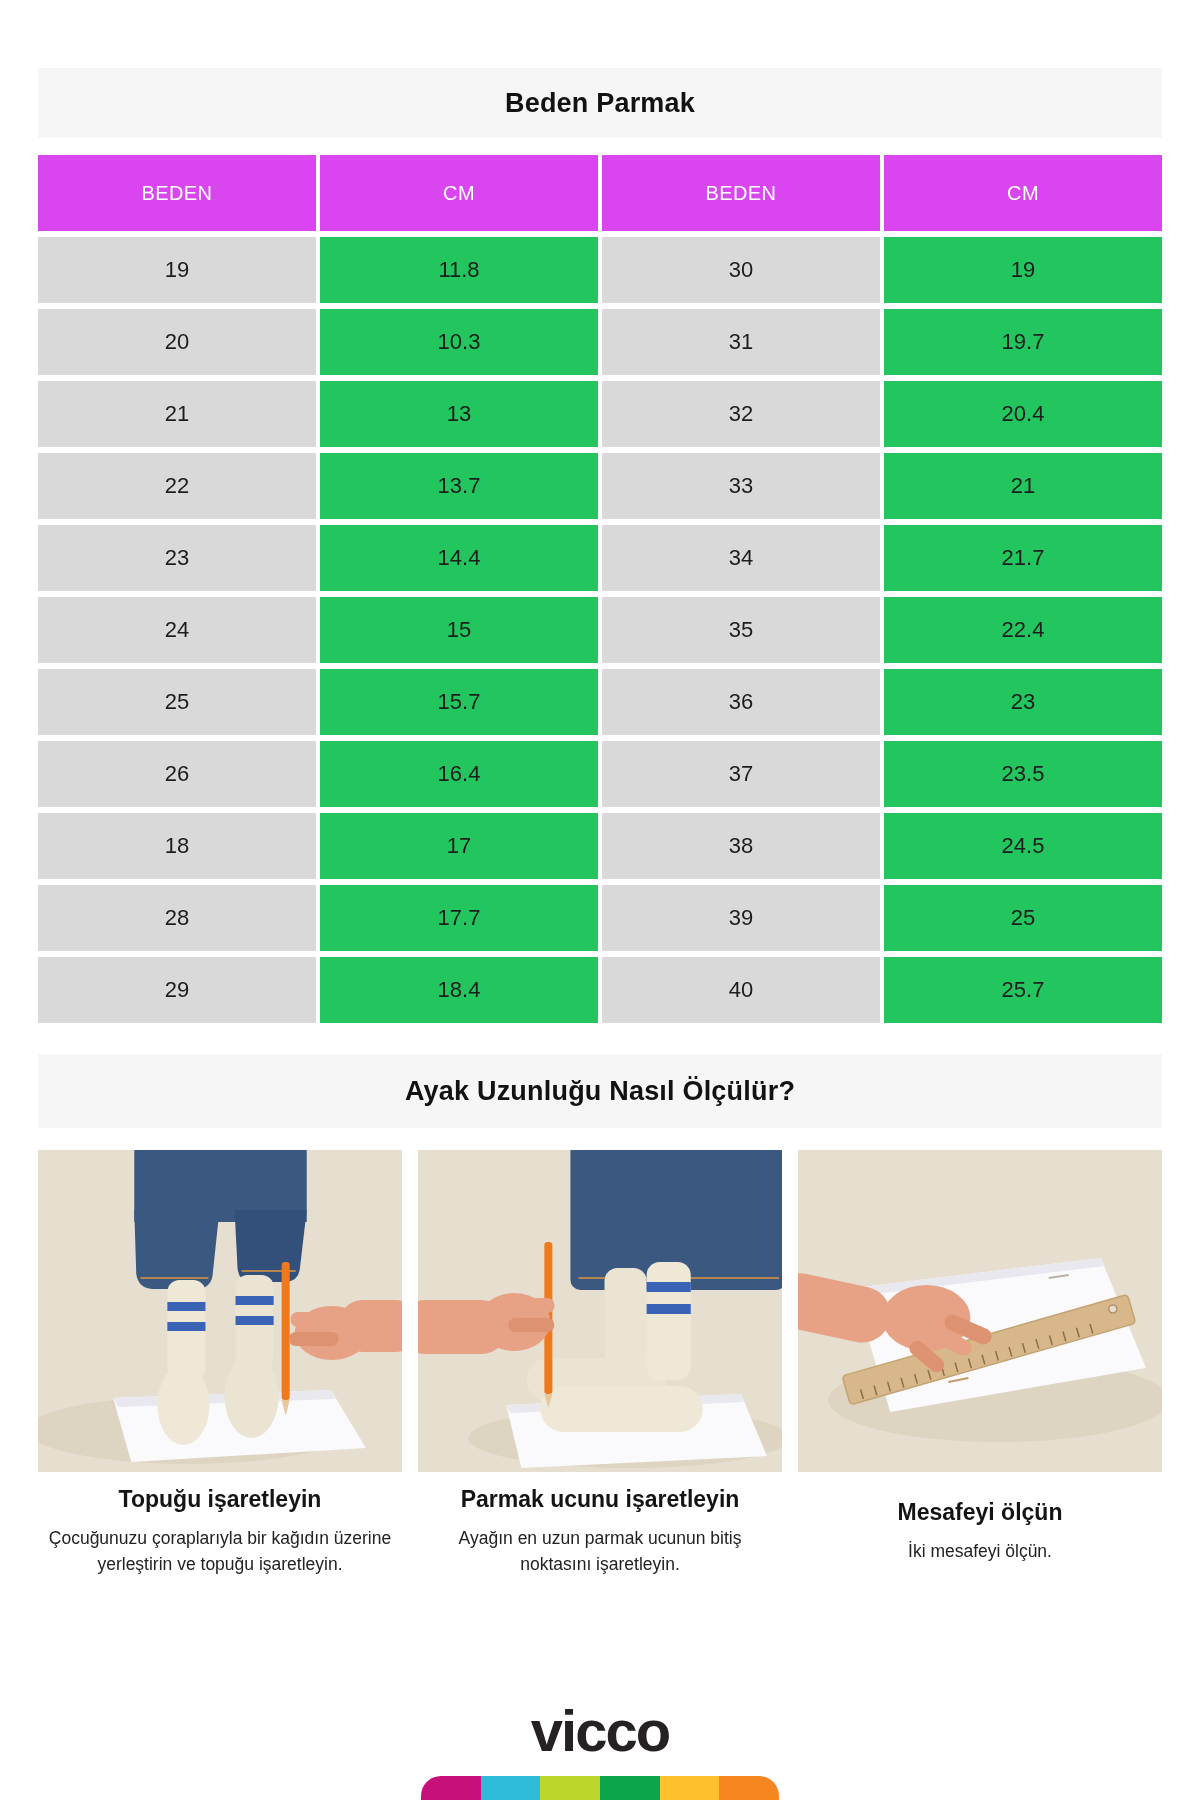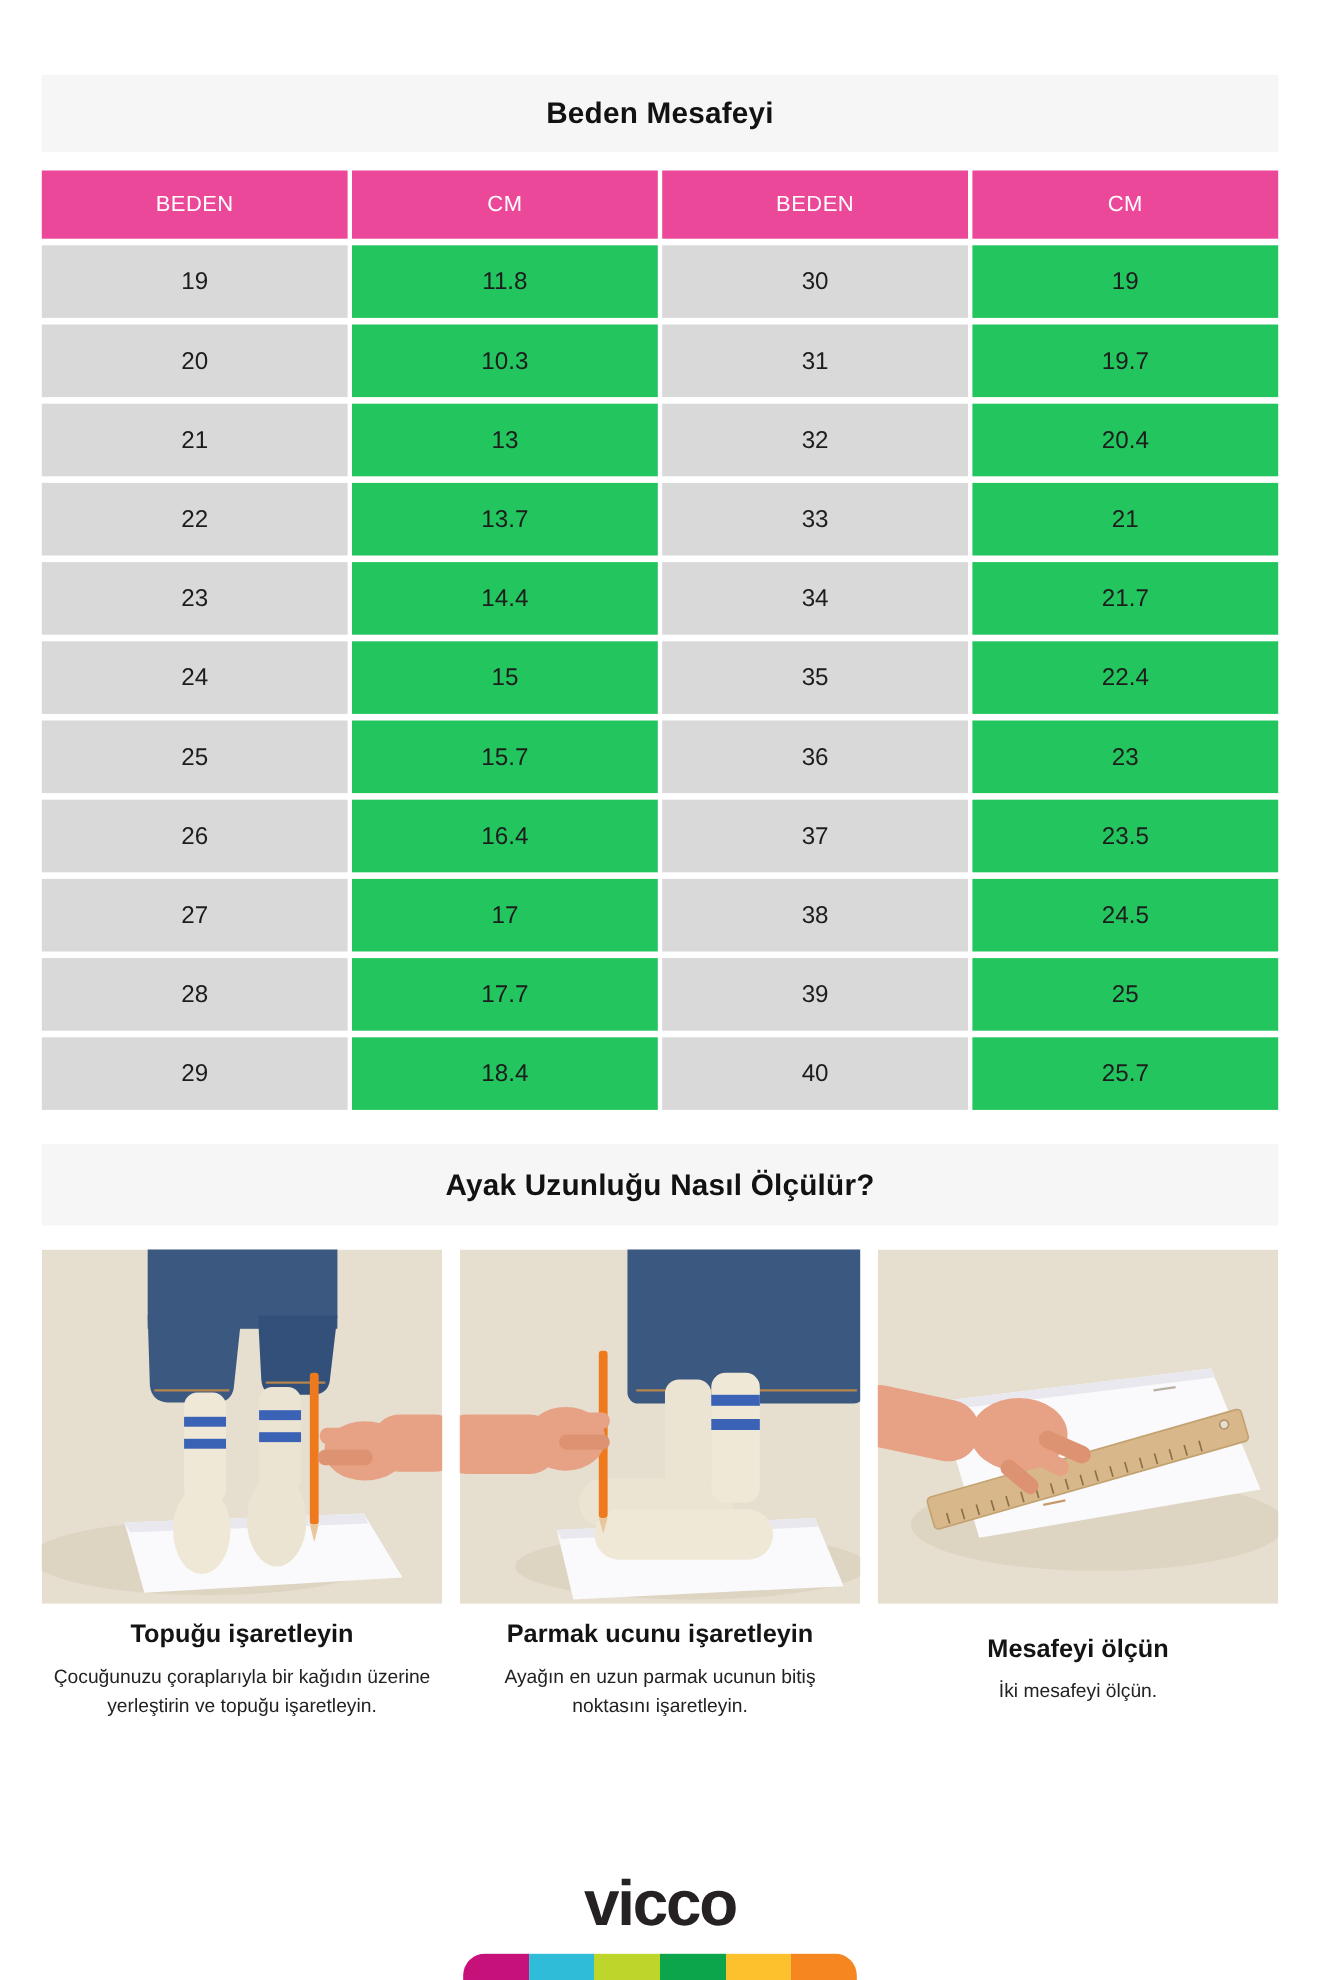--- a/index.html
+++ b/index.html
@@ -23,21 +23,21 @@
   .size-table {
     margin-top: 17px;
     display: grid; grid-template-columns: repeat(4, 1fr);
     column-gap: 4px; row-gap: 6px;
   }
   .cell {
     display: flex; align-items: center; justify-content: center;
     height: 66px; font-size: 22px; color: #1d1d1d;
   }
   .cell.header {
-    height: 62px; background: #ec4899; color: #ffffff;
+    height: 76px; background: #d946ef; color: #ffffff;
     font-size: 20px; font-weight: 500; letter-spacing: 0.4px;
   }
   .cell.beden { background: #d9d9d9; }
   .cell.cm    { background: #22c55e; }
 
   .photos { margin-top: 22px; display: flex; gap: 16px; }
   .photo  { flex: 1; height: 322px; }
   .photo svg { display: block; width: 100%; height: 100%; }
 
   .steps { margin-top: 14px; display: flex; gap: 16px; align-items: center; }
@@ -56,21 +56,21 @@
   }
   .bar-seg { flex: 1; height: 100%; }
 </style>
 </head>
 <body>
 
 <div class="page">
   <div class="content">
 
     <div class="banner title-banner">
-      <span>Beden Mesafeyi</span>
+      <span>Beden Parmak</span>
     </div>
 
     <div class="size-table">
         <div class="cell header">BEDEN</div>
         <div class="cell header">CM</div>
         <div class="cell header">BEDEN</div>
         <div class="cell header">CM</div>
         <div class="cell beden">19</div>
         <div class="cell cm">11.8</div>
         <div class="cell beden">30</div>
@@ -96,21 +96,21 @@
         <div class="cell beden">35</div>
         <div class="cell cm">22.4</div>
         <div class="cell beden">25</div>
         <div class="cell cm">15.7</div>
         <div class="cell beden">36</div>
         <div class="cell cm">23</div>
         <div class="cell beden">26</div>
         <div class="cell cm">16.4</div>
         <div class="cell beden">37</div>
         <div class="cell cm">23.5</div>
-        <div class="cell beden">27</div>
+        <div class="cell beden">18</div>
         <div class="cell cm">17</div>
         <div class="cell beden">38</div>
         <div class="cell cm">24.5</div>
         <div class="cell beden">28</div>
         <div class="cell cm">17.7</div>
         <div class="cell beden">39</div>
         <div class="cell cm">25</div>
         <div class="cell beden">29</div>
         <div class="cell cm">18.4</div>
         <div class="cell beden">40</div>

